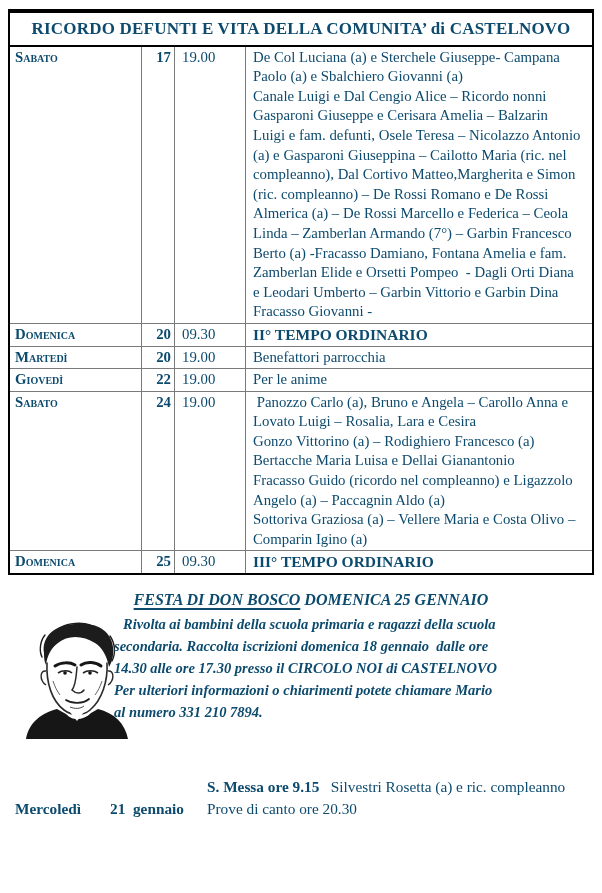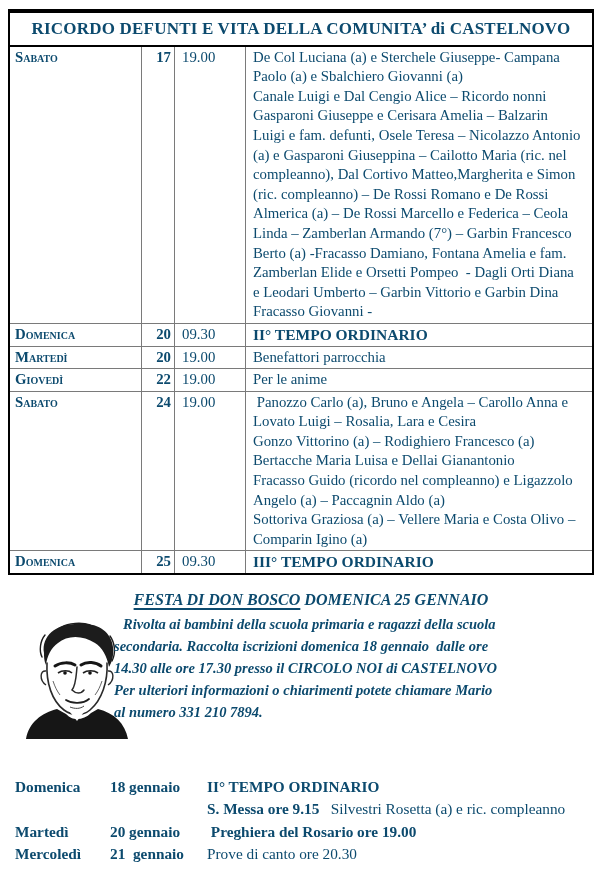--- a/index.html
+++ b/index.html
@@ -174,19 +174,17 @@
   </div>
 
   <div class="festa-body">Rivolta ai bambini della scuola primaria e ragazzi della scuola
 secondaria. Raccolta iscrizioni domenica 18 gennaio  dalle ore
 14.30 alle ore 17.30 presso il CIRCOLO NOI di CASTELNOVO
 Per ulteriori informazioni o chiarimenti potete chiamare Mario
 al numero 331 210 7894.</div>
 
 
   <div class="schedule">
-    <div class="sch-row"><span class="sch-day">Domenica</span><span class="sch-date">18 gennaio</span><span class="sch-desc"><b>II° TEMPO ORDINARIO</b><span></span></span></div>
     <div class="sch-row"><span class="sch-day"></span><span class="sch-date"></span><span class="sch-desc"><b>S. Messa ore 9.15</b><span>   Silvestri Rosetta (a) e ric. compleanno</span></span></div>
-    <div class="sch-row"><span class="sch-day">Martedì</span><span class="sch-date">20 gennaio</span><span class="sch-desc"><b> Preghiera del Rosario ore 19.00</b><span></span></span></div>
     <div class="sch-row"><span class="sch-day">Mercoledì</span><span class="sch-date">21  gennaio</span><span class="sch-desc"><b></b><span>Prove di canto ore 20.30</span></span></div>
   </div>
 
 </div>
 
 </body></html>

